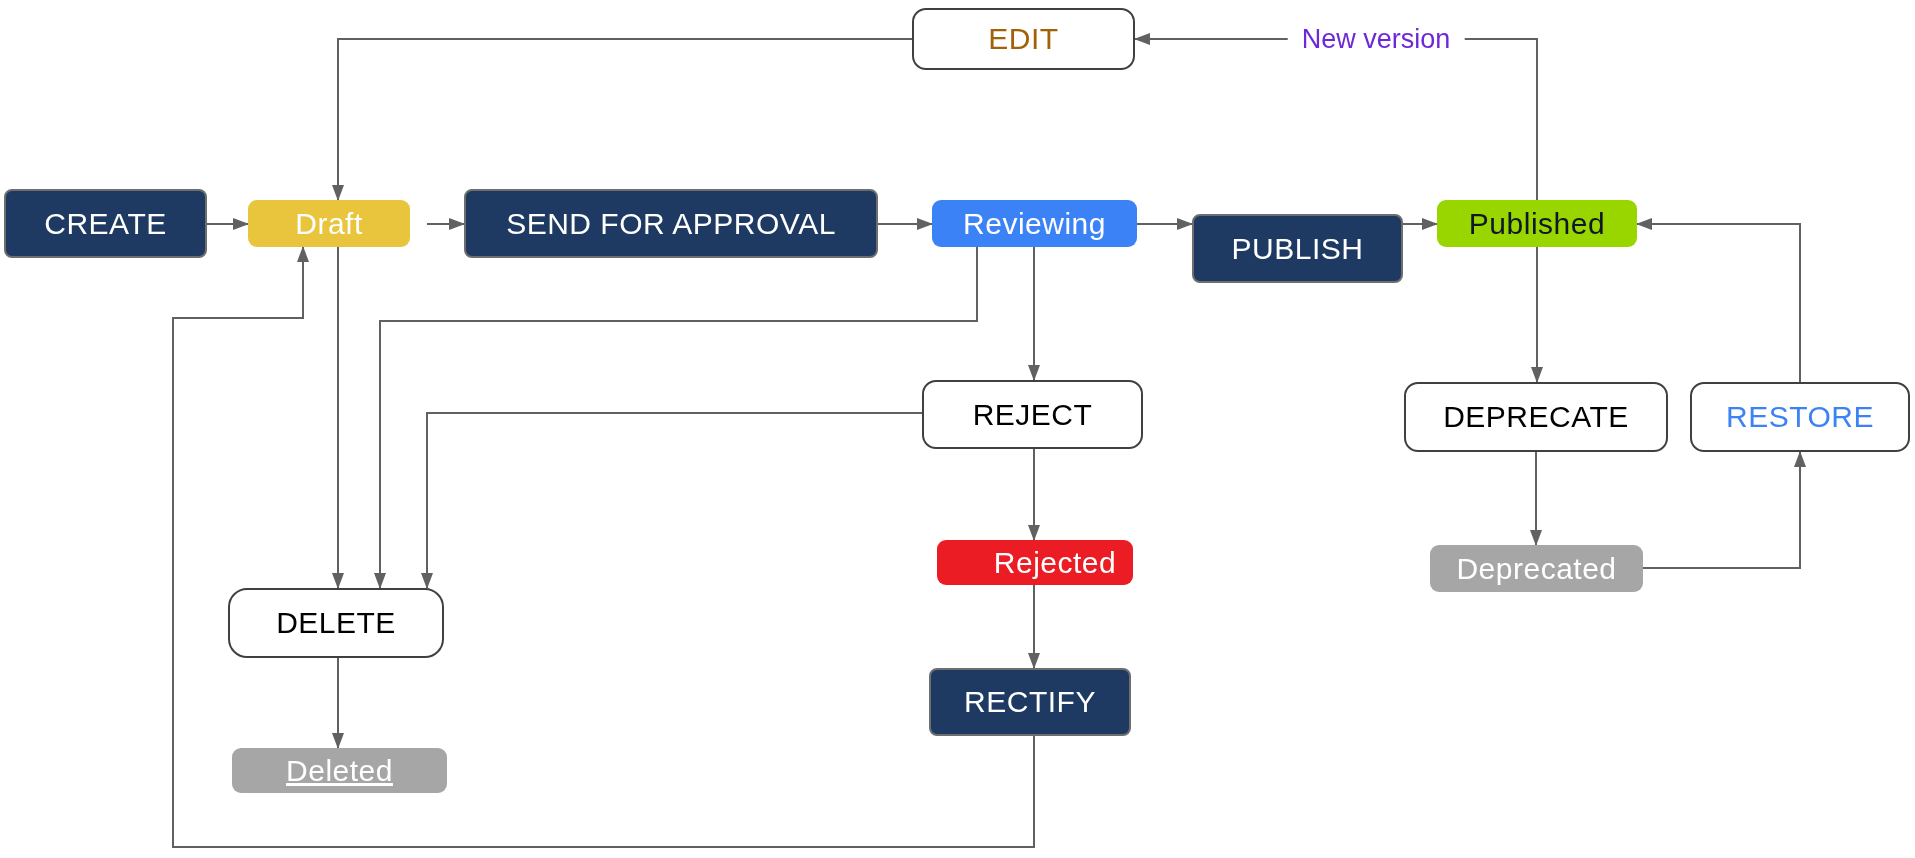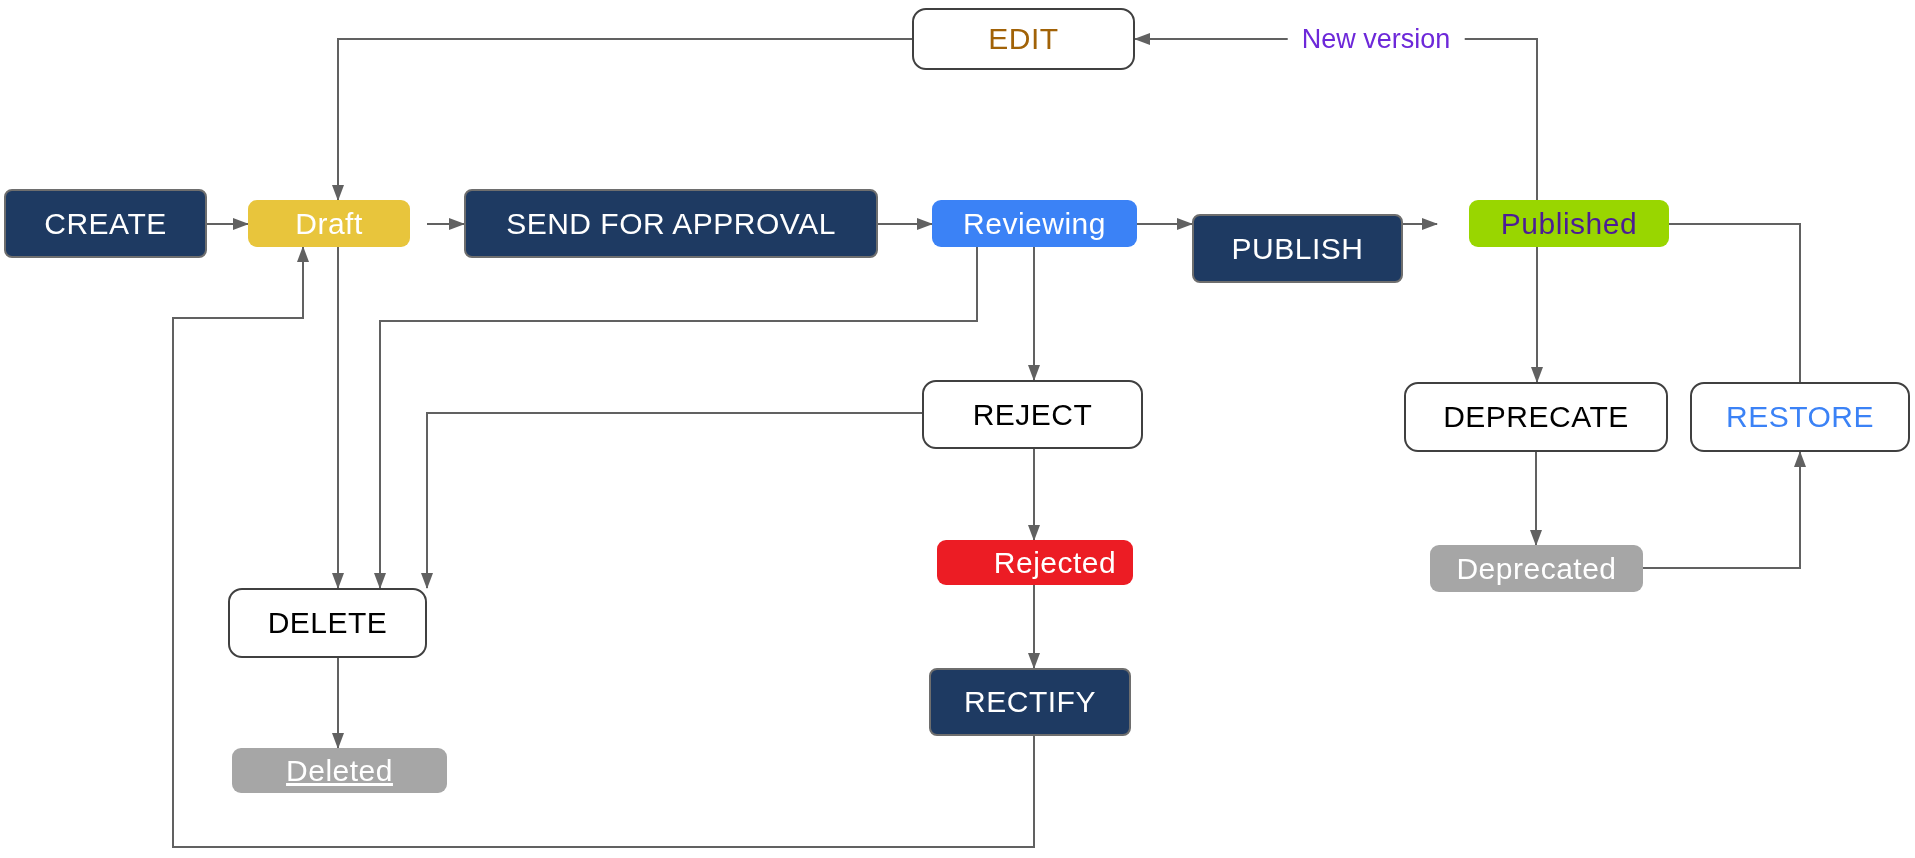--- a/index.html
+++ b/index.html
@@ -71,36 +71,36 @@
     </div>
     <div class="node action" style="left: 464px; top: 189px; width: 414px; height: 69px; background: rgb(30, 58, 98); color: rgb(255, 255, 255);">
       <span>SEND FOR APPROVAL</span>
     </div>
     <div class="node state" style="left: 932px; top: 200px; width: 205px; height: 47px; background: #3b82f6; color: rgb(255, 255, 255);">
       <span>Reviewing</span>
     </div>
     <div class="node action" style="left: 1192px; top: 189px; width: 211px; height: 69px; background: rgb(30, 58, 98); color: rgb(255, 255, 255); margin-top: 25px;">
       <span>PUBLISH</span>
     </div>
-    <div class="node state" style="left: 1469px; top: 200px; width: 200px; height: 47px; background: rgb(153, 214, 0); color: #4c1d95;">
+    <div class="node state" style="left: 1437px; top: 200px; width: 200px; height: 47px; background: rgb(153, 214, 0); color: #0f172a;">
       <span>Published</span>
     </div>
     <div class="node outline" style="left: 912px; top: 8px; width: 223px; height: 62px; background: rgb(255, 255, 255); color: #a16207;">
       <span>EDIT</span>
     </div>
     <div class="node outline" style="left: 922px; top: 380px; width: 221px; height: 69px; background: rgb(255, 255, 255); color: rgb(0, 0, 0);">
       <span>REJECT</span>
     </div>
     <div class="node state" style="left: 937px; top: 540px; width: 196px; height: 45px; background: rgb(236, 28, 36); color: rgb(255, 255, 255); padding-left: 40px;">
       <span>Rejected</span>
     </div>
     <div class="node action" style="left: 929px; top: 668px; width: 202px; height: 68px; background: rgb(30, 58, 98); color: rgb(255, 255, 255);">
       <span>RECTIFY</span>
     </div>
-    <div class="node outline" style="left: 228px; top: 588px; width: 199px; height: 70px; background: rgb(255, 255, 255); color: rgb(0, 0, 0);">
+    <div class="node outline" style="left: 228px; top: 588px; width: 216px; height: 70px; background: rgb(255, 255, 255); color: rgb(0, 0, 0); border-radius: 19px;">
       <span>DELETE</span>
     </div>
     <div class="node state" style="left: 232px; top: 748px; width: 215px; height: 45px; background: rgb(166, 166, 166); color: rgb(255, 255, 255); text-decoration: underline;">
       <span>Deleted</span>
     </div>
     <div class="node outline" style="left: 1404px; top: 382px; width: 264px; height: 70px; background: rgb(255, 255, 255); color: rgb(0, 0, 0);">
       <span>DEPRECATE</span>
     </div>
     <div class="node outline" style="left: 1690px; top: 382px; width: 220px; height: 70px; background: rgb(255, 255, 255); color: #3b82f6;">
       <span>RESTORE</span>

